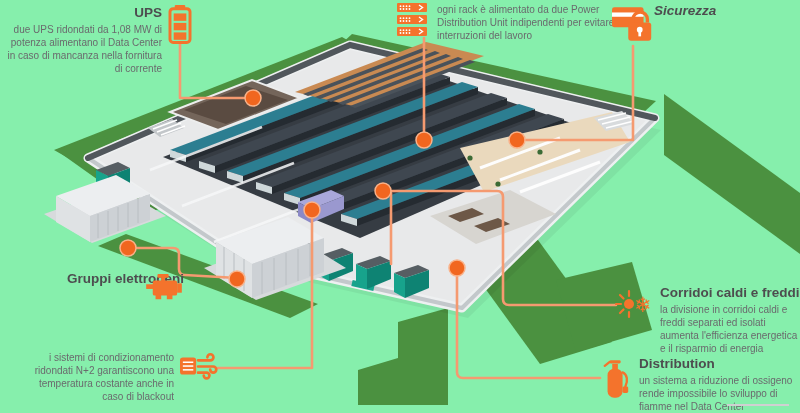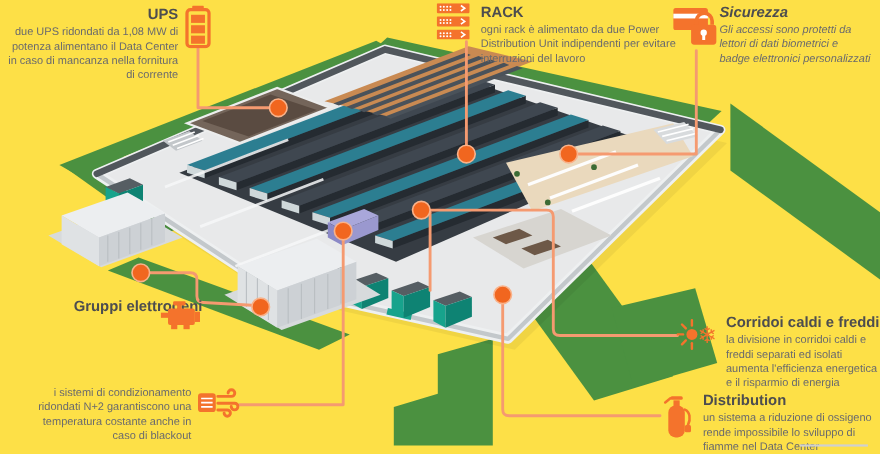--- a/index.html
+++ b/index.html
@@ -1,16 +1,16 @@
 <!DOCTYPE html>
 <html style="--accent-orange: #f4732c; --line-orange: #f59a70; --dot-orange: #f1661f; --grass-green: #4b9140; --grass-dark: #356f2b; --teal-unit: #17a38c; --wood-floor: #c98a52; --wall-dark: #51575c; --title-gray: #4d4d4f; --body-gray: #6a6a6d;"><head>
 <meta charset="utf-8">
 <style>
   html,body{margin:0;padding:0;background:#fff;}
-  #stage{position:relative;width:800px;height:413px;overflow:hidden;background:#fde047;
+  #stage{position:relative;width:800px;height:413px;overflow:hidden;background:#86efac;
          font-family:"Liberation Sans",sans-serif;}
   #scene{position:absolute;left:0;top:0;}
   .callout{position:absolute;}
   .c-title{font-size:13.5px;font-weight:bold;color:var(--title-gray);line-height:1.15;margin:0 0 2px 0;}
   .c-body{font-size:10px;color:var(--body-gray);line-height:1.3;}
   .ralign{text-align:right;}
   .cicon{position:absolute;}
   .gr{fill:var(--grass-green);}
   .ln{stroke:var(--line-orange);stroke-width:2.6;fill:none;stroke-linejoin:round;stroke-linecap:round;}
   .dt{fill:var(--dot-orange);stroke:#f9b28a;stroke-width:1.5;}
@@ -216,21 +216,20 @@
 </div>
 <svg class="cicon" style="left:168px;top:5px;" width="24" height="39" viewBox="0 0 22 37">
   <rect class="ic" x="6" y="0" width="10" height="3.5" rx="1"></rect>
   <rect class="ics" x="1.5" y="3.5" width="19" height="32" rx="3" stroke-width="2.8"></rect>
   <rect class="ic" x="5" y="8" width="12" height="7"></rect>
   <rect class="ic" x="5" y="17" width="12" height="7"></rect>
   <rect class="ic" x="5" y="26" width="12" height="7"></rect>
 </svg>
 
 <div class="callout" style="left:437px;top:3px;width:178px;">
-  <div class="c-title">RACK</div>
   <div class="c-body">ogni rack è alimentato da due Power Distribution Unit indipendenti per evitare interruzioni del lavoro</div>
 </div>
 <svg class="cicon" style="left:397px;top:3px;" width="30" height="33" viewBox="0 0 30 33">
   <defs>
     <g id="rkrow">
       <rect class="ic" x="0" y="0" width="30" height="9" rx="1"></rect>
       <circle cx="3.5" cy="3.2" r="0.9" fill="#fff"></circle>
           <circle cx="6.5" cy="3.2" r="0.9" fill="#fff"></circle>
       <circle cx="9.5" cy="3.2" r="0.9" fill="#fff"></circle>
           <circle cx="12.5" cy="3.2" r="0.9" fill="#fff"></circle>
@@ -241,21 +240,20 @@
       <path d="M22,2 l3.5,2.5 -3.5,2.5" stroke="#fff" stroke-width="1.4" fill="none"></path>
     </g>
   </defs>
   <use href="#rkrow" y="0"></use>
       <use href="#rkrow" y="12"></use>
       <use href="#rkrow" y="24"></use>
 </svg>
 
 <div class="callout" style="left:654px;top:3px;width:138px;font-style:italic;">
   <div class="c-title">Sicurezza</div>
-  <div class="c-body">Gli accessi sono protetti da lettori di dati biometrici e badge elettronici personalizzati</div>
 </div>
 <svg class="cicon" style="left:612px;top:2px;" width="44" height="41" viewBox="0 0 46 42">
   <rect class="ic" x="0" y="5" width="33" height="21" rx="2.5"></rect>
   <rect x="0" y="10.5" width="33" height="4.5" fill="#fff"></rect>
   <path class="ics" d="M22,21 v-3.5 a7.5,7.5 0 0 1 15,0 v3.5" stroke-width="3.5"></path>
   <rect class="ic" x="17" y="21" width="24" height="19" rx="3"></rect>
   <circle cx="29" cy="28.5" r="3" fill="#fff"></circle>
   <rect x="27.6" y="29.5" width="2.8" height="6" fill="#fff"></rect>
 </svg>
 

